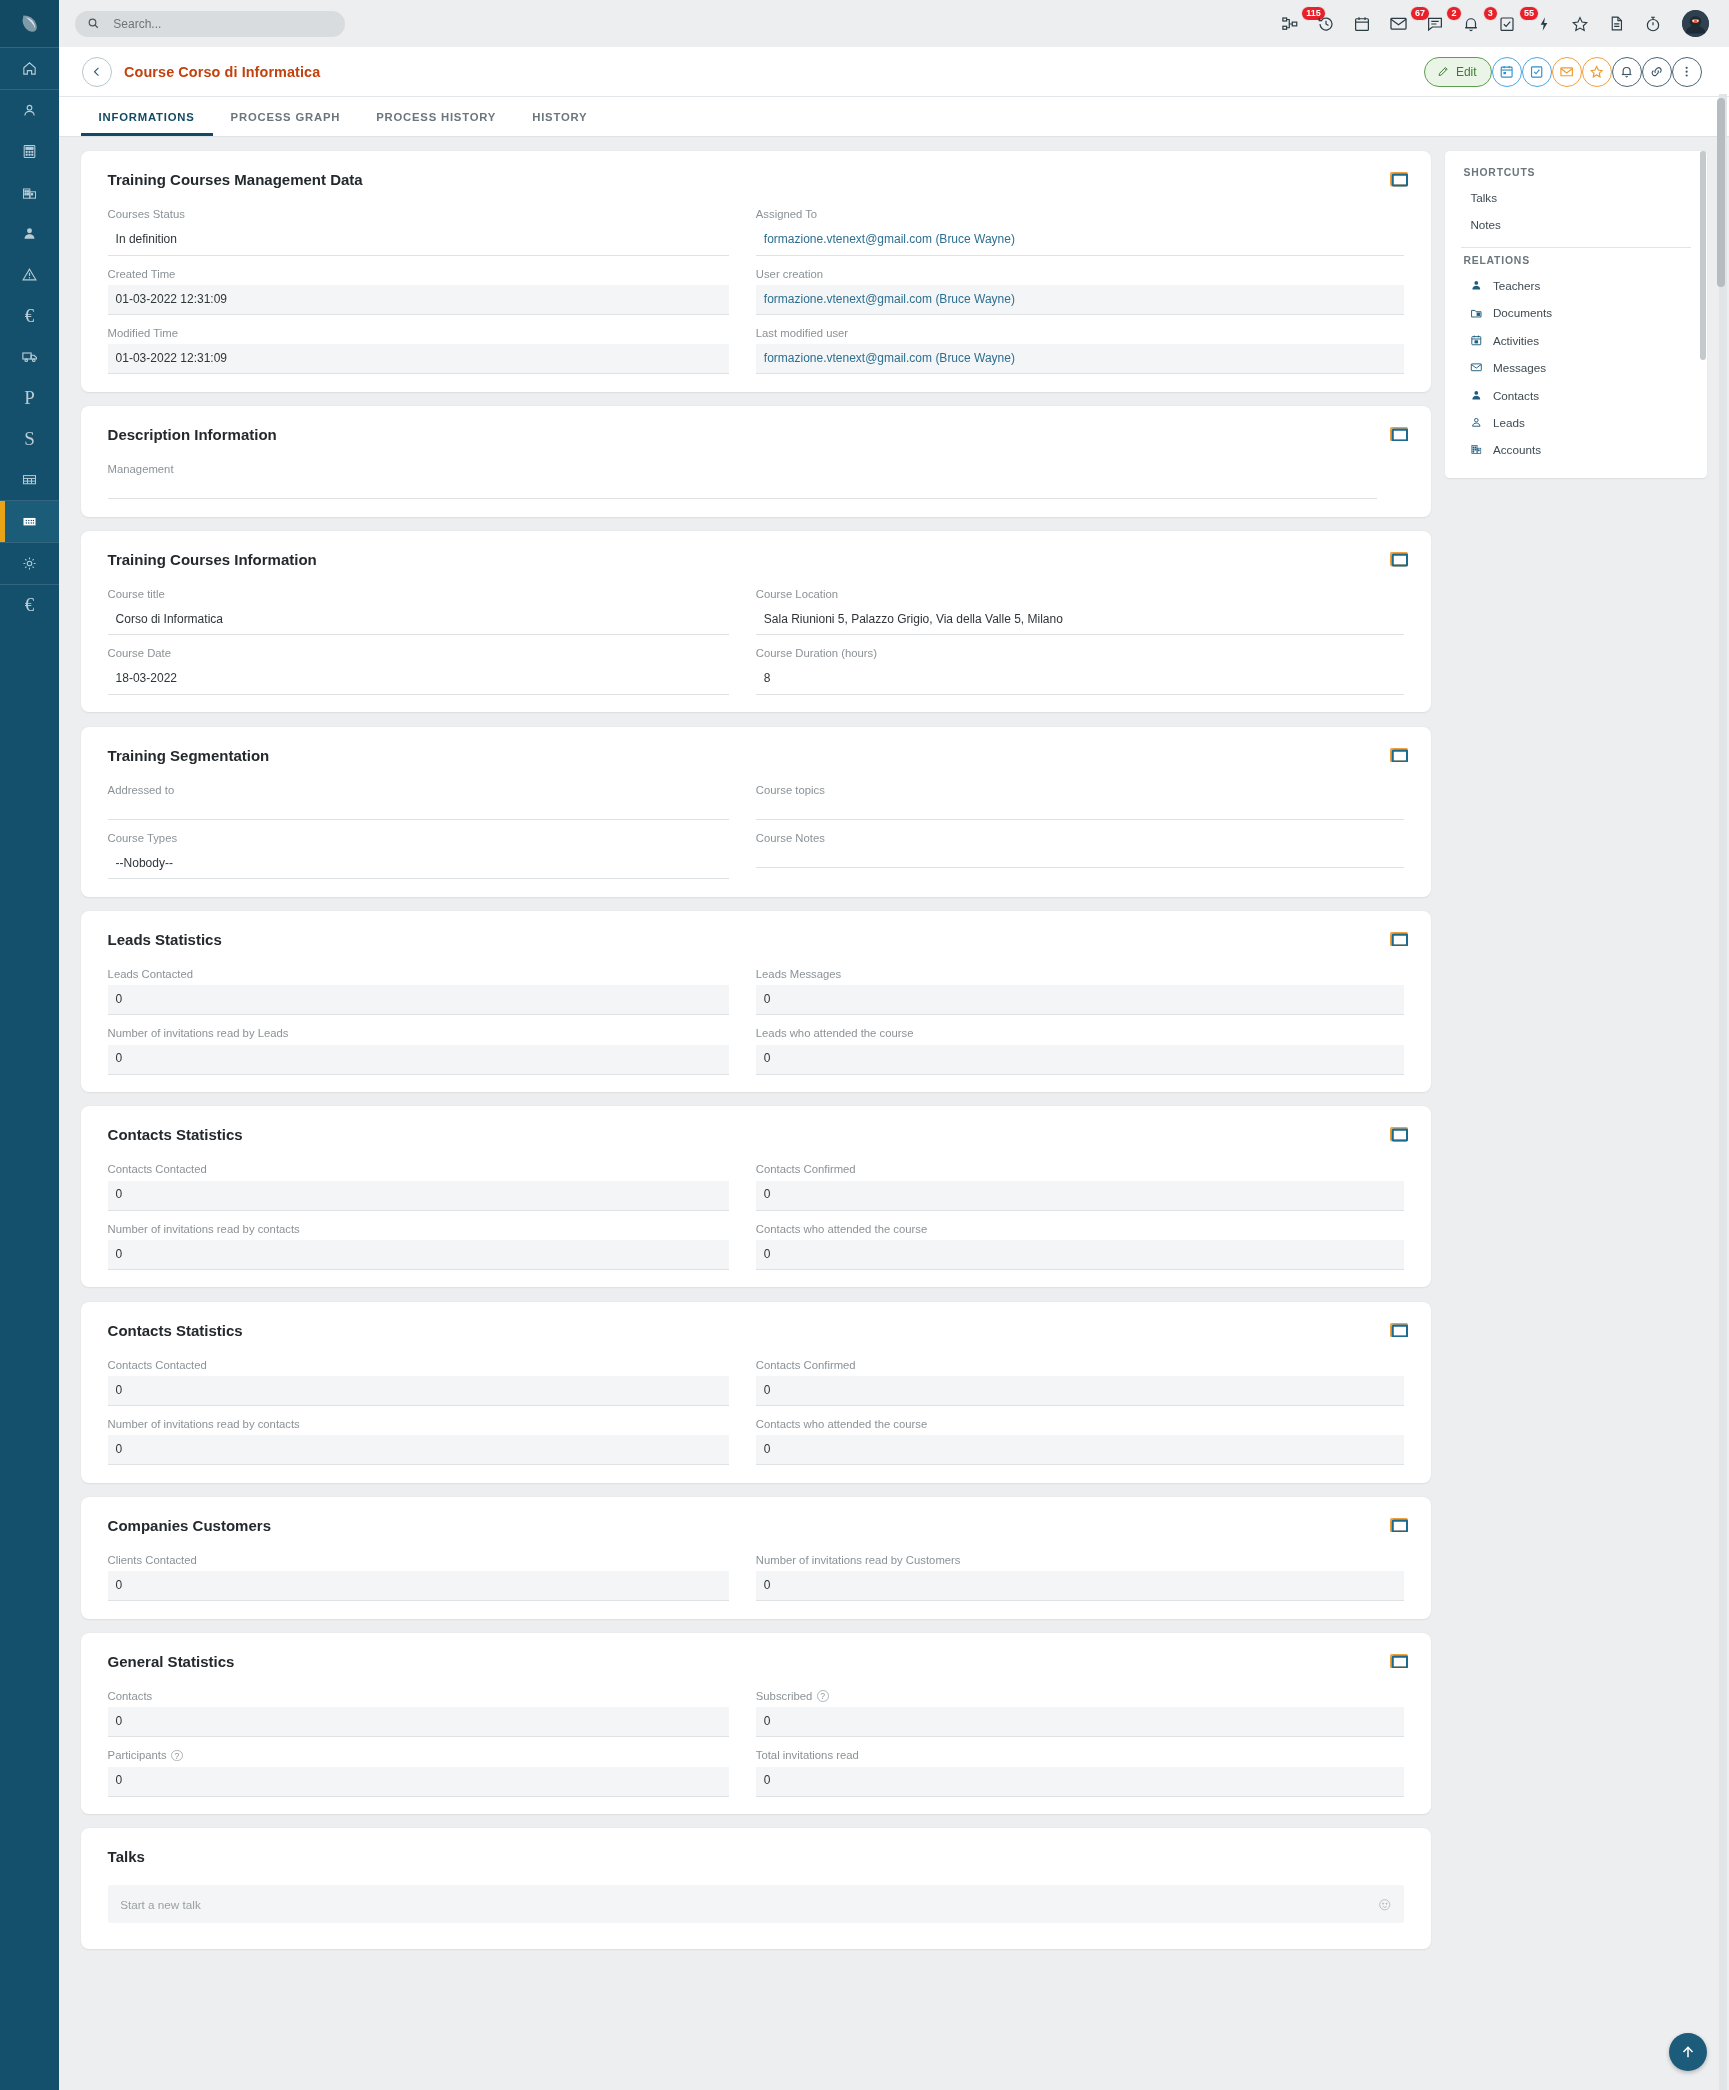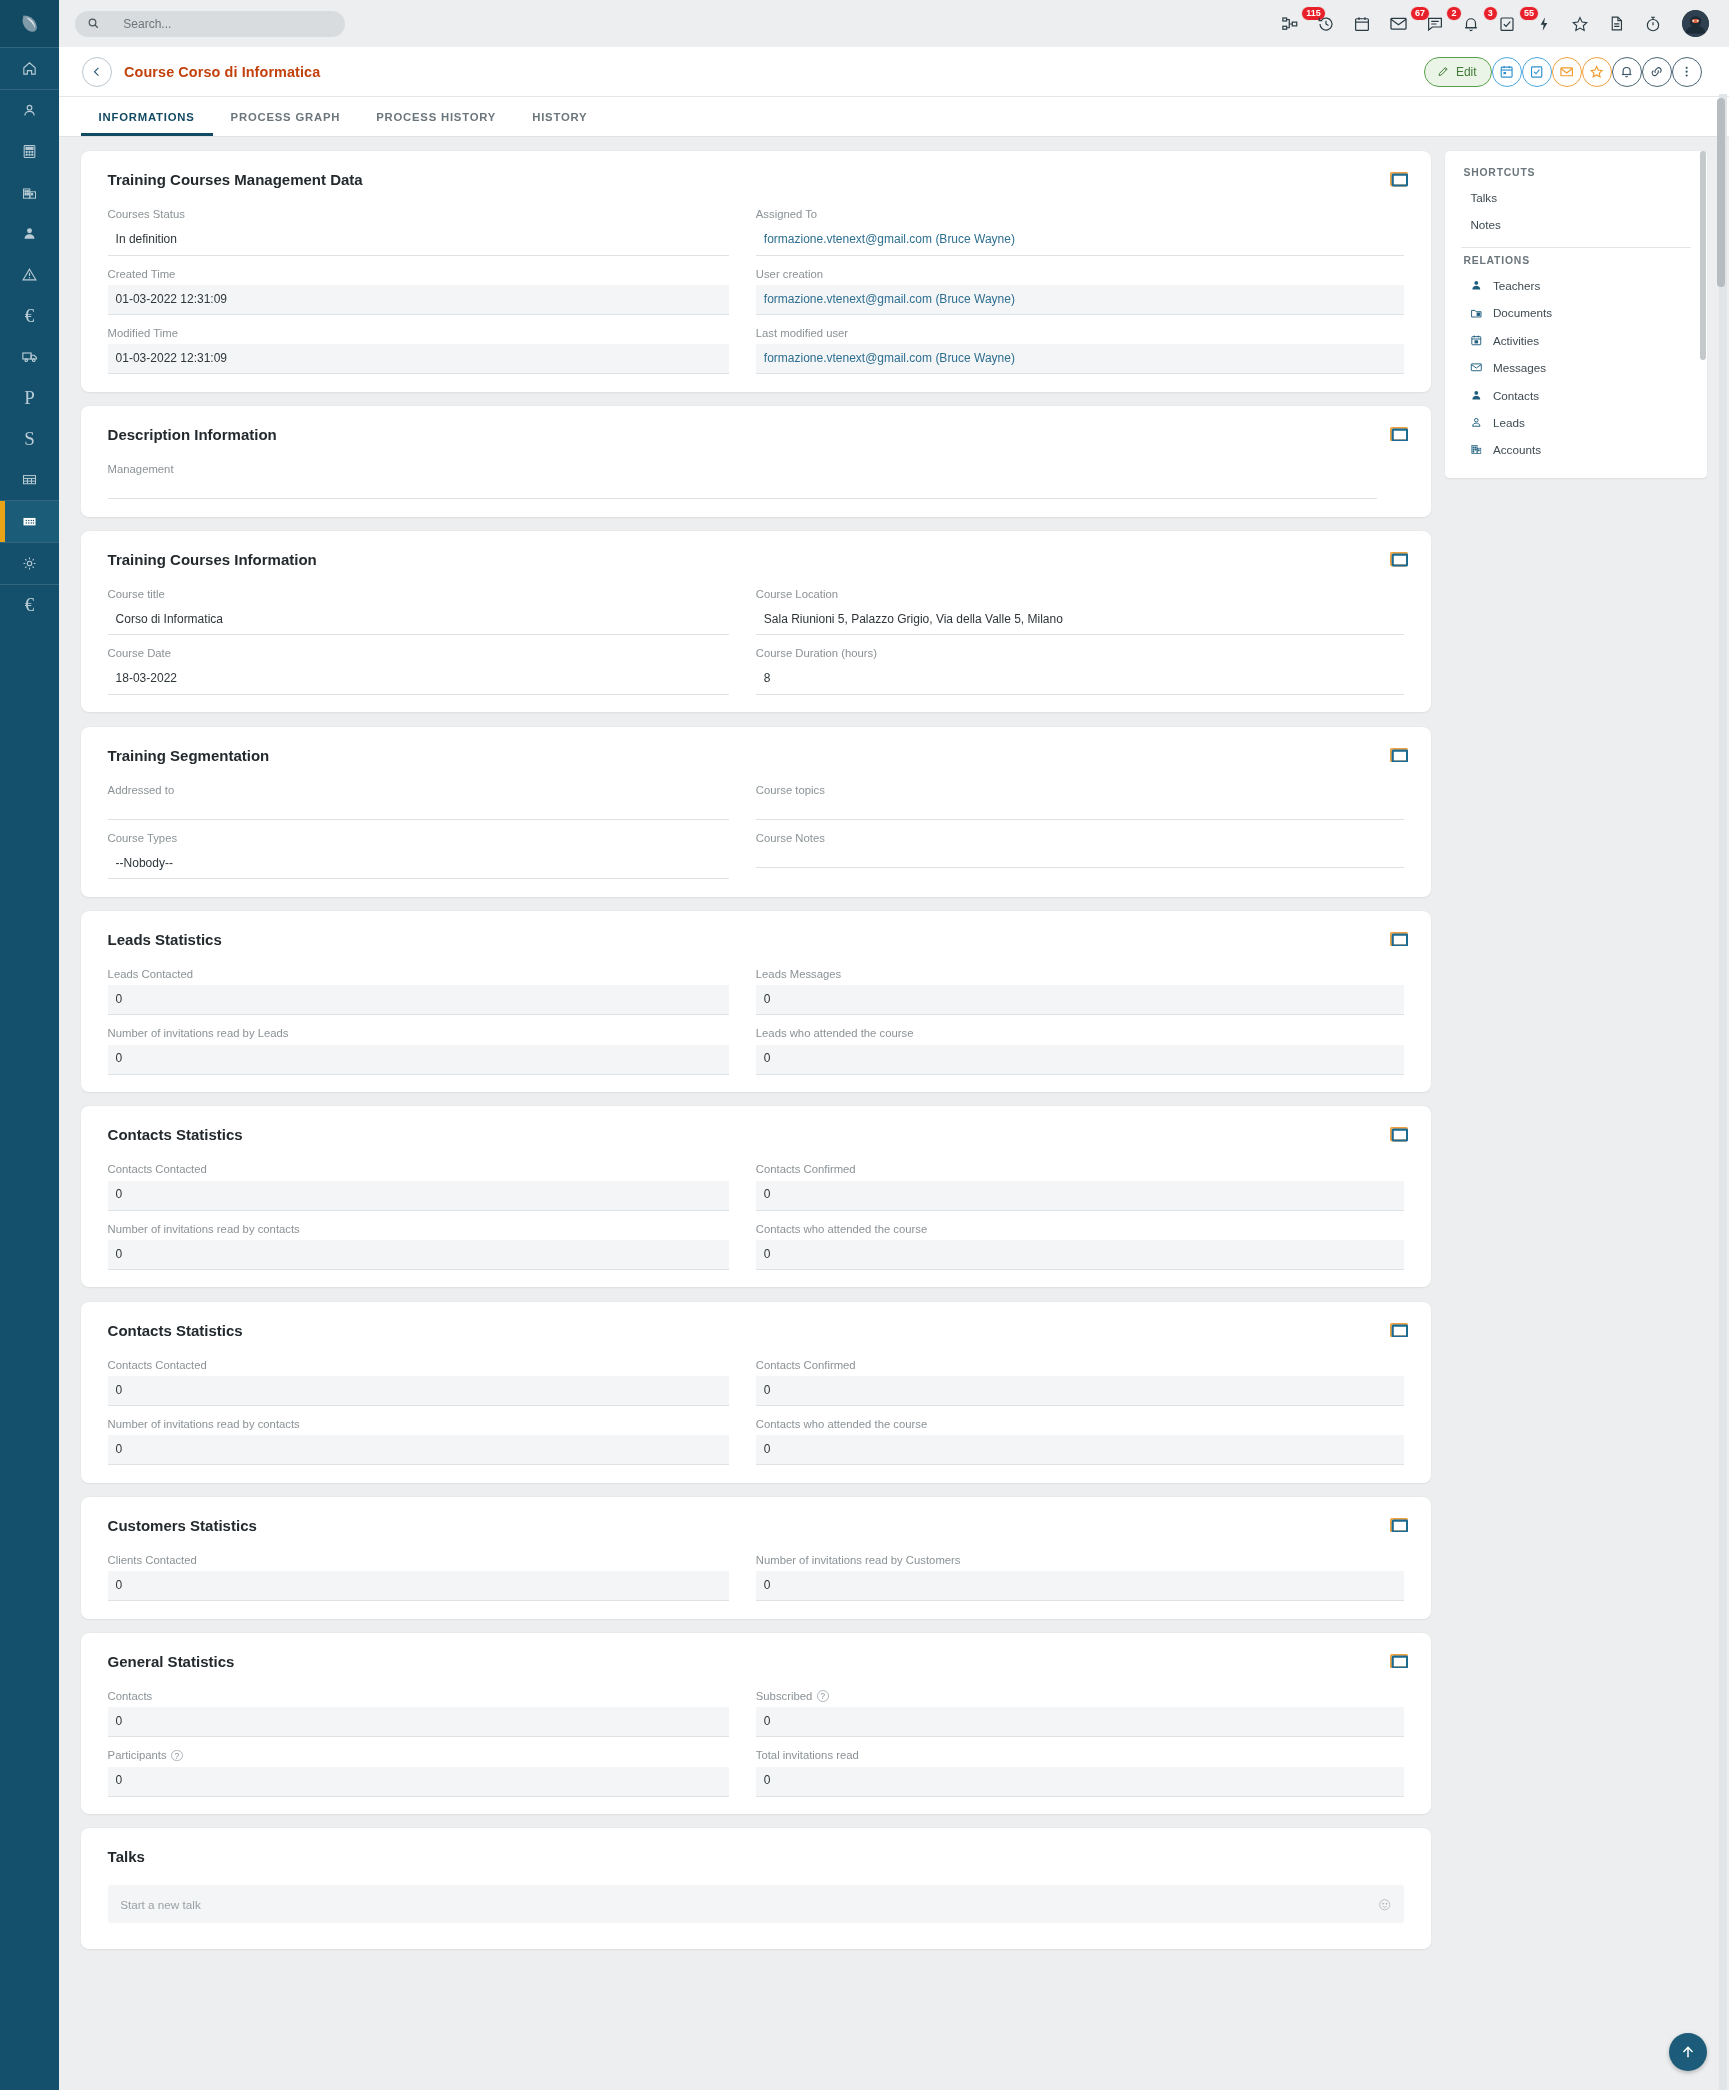--- a/index.html
+++ b/index.html
@@ -37,21 +37,21 @@
   }
 
   
   .topbar {
     position: absolute; left: 59px; top: 0; right: 0; height: 47px;
     background: #eceeef; display: flex; align-items: center;
     padding: 0 20px 0 16px; z-index: 15;
   }
   .search-box {
     width: 270px; height: 26px; background: #d9dcde; border-radius: 13.5px;
-    display: flex; align-items: center; padding: 0 11.7px; gap: 24px;
+    display: flex; align-items: center; padding: 0 11.7px; gap: 14px;
   }
   .search-box .ph { color: #6d7579; font-size: 12px; }
   .topbar-icons { margin-left: auto; display: flex; align-items: center; gap: 15.3px; }
   .ticon { position: relative; width: 21px; height: 21px; display: flex; align-items: center; justify-content: center; cursor: pointer; }
   .badge {
     position: absolute; top: -7.2px; left: 22px; background: #e8202a; color: #fff;
     font-size: 9px; font-weight: bold; line-height: 1; border-radius: 8px;
     padding: 2.3px 4px; min-width: 15.3px; text-align: center;
     border: 1.4px solid #eceeef;
   }
@@ -707,21 +707,21 @@
               </div>
               <div class="field right">
                 <div class="field-label">
                   <span>Contacts who attended the course</span>
                 </div>
                 <div class="field-value shaded">0</div>
               </div>
             </div>
           </div>
           <div class="block">
-            <div class="block-title">Customers Statistics</div>
+            <div class="block-title">Companies Customers</div>
             <div class="block-toggle"><svg width="18" height="14.4" viewBox="0 0 20 16">
                 <rect x="1" y="1" width="18" height="14" rx="1" fill="none" stroke="#f0a03c" stroke-width="2"></rect>
                 <rect x="3" y="3" width="16" height="12" rx="1" fill="none" stroke="#1a6a91" stroke-width="2.4"></rect>
                 <rect x="5.5" y="6" width="11.5" height="6.5" fill="#ffffff"></rect>
               </svg></div>
             <div class="fields">
               <div class="field">
                 <div class="field-label">
                   <span>Clients Contacted</span>
                 </div>

